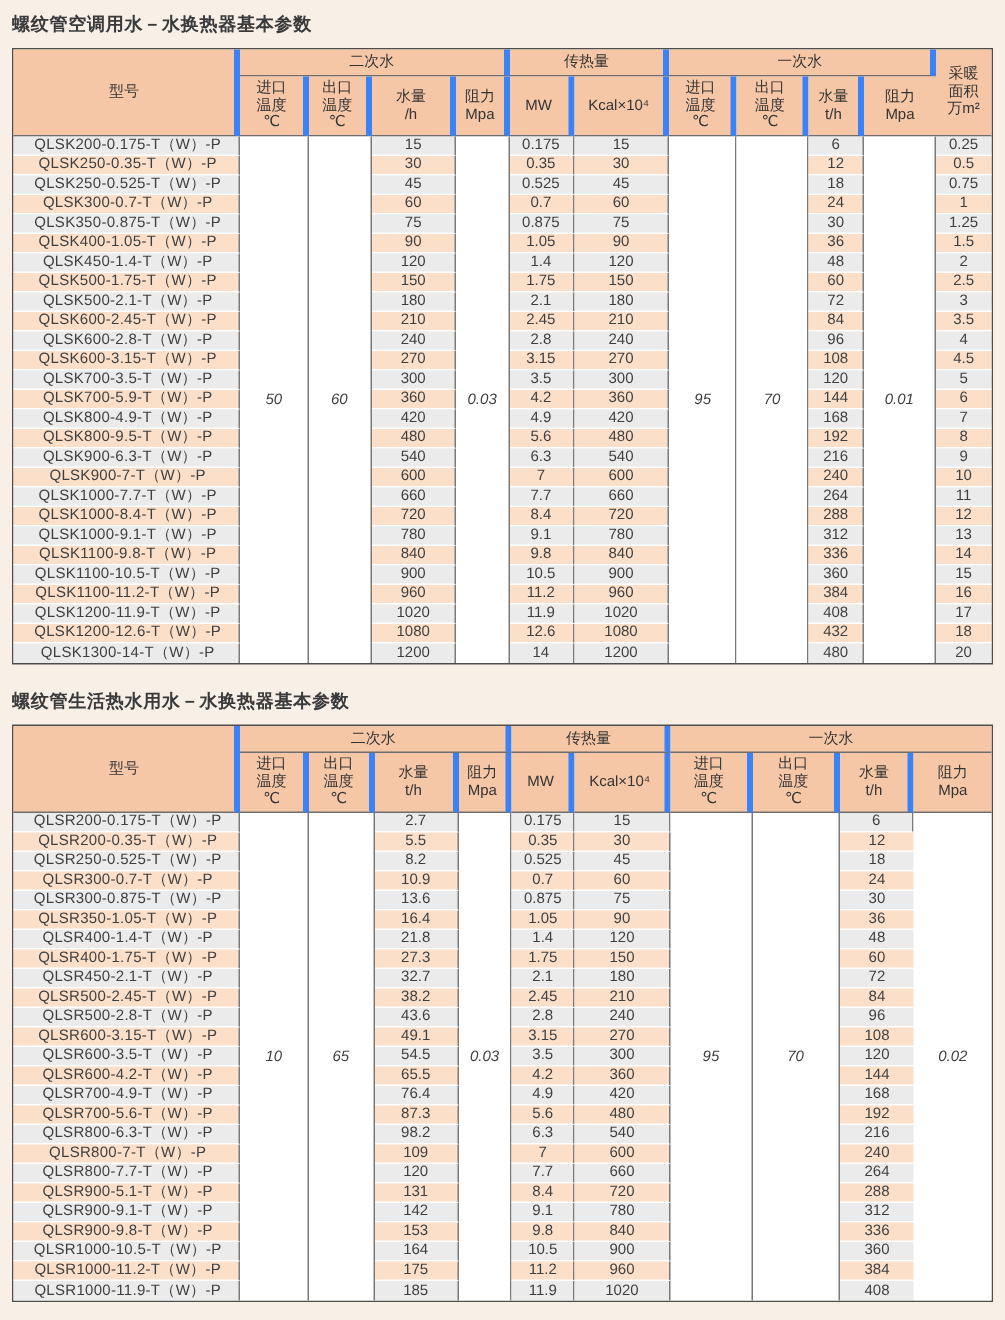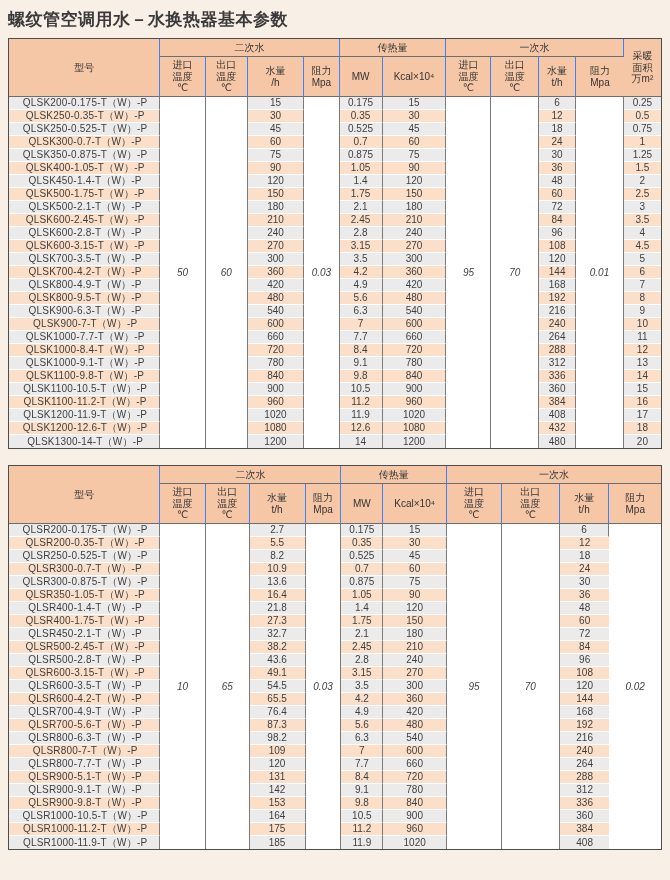--- a/index.html
+++ b/index.html
@@ -4,21 +4,21 @@
 <style>
   * { box-sizing: border-box; margin: 0; padding: 0; }
   html, body { width: 670px; }
   body {
     background: #f8efe7;
     font-family: "Liberation Sans", "DejaVu Sans", sans-serif;
     color: #3c3c3c;
     padding: 6px 8px 0 8px;
   }
   .table-title {
-    font-size: 17px;
+    font-size: 12px;
     font-weight: bold;
     color: #3a3a3a;
     margin: 2px 0 7px 0;
     letter-spacing: 0.5px;
   }
   .params-table {
     width: 654px;
     border-collapse: separate;
     border-spacing: 0;
     border: 1px solid #4d4d4d;
@@ -28,21 +28,21 @@
   }
   .params-table th {
     background: #f6c7a6;
     font-size: 10px;
     font-weight: normal;
     color: #333;
     text-align: center;
     vertical-align: middle;
     white-space: pre-line;
     line-height: 1.15;
-    border-right: 1px solid #3b82f6;
+    border-right: 4px solid #3b82f6;
     border-bottom: 1px solid #6e6e6e;
     padding: 1px 0;
   }
   .params-table th.group-header { height: 18px; }
   .params-table th.model-header, .params-table th.area-header { }
   .params-table th:last-child { border-right: none; }
   .params-table td {
     font-size: 10px;
     height: 13px;
     line-height: 12px;
@@ -234,21 +234,21 @@
         </tr>
         <tr class="even">
           <td class="model">QLSK700-3.5-T（W）-P</td>
           <td>300</td>
           <td>3.5</td>
           <td>300</td>
           <td>120</td>
           <td>5</td>
         </tr>
         <tr class="odd">
-          <td class="model">QLSK700-4.2-T（W）-P</td>
+          <td class="model">QLSK700-5.9-T（W）-P</td>
           <td>360</td>
           <td>4.2</td>
           <td>360</td>
           <td>144</td>
           <td>6</td>
         </tr>
         <tr class="even">
           <td class="model">QLSK800-4.9-T（W）-P</td>
           <td>420</td>
           <td>4.9</td>
@@ -348,20 +348,21 @@
           <td class="model">QLSK1300-14-T（W）-P</td>
           <td>1200</td>
           <td>14</td>
           <td>1200</td>
           <td>480</td>
           <td>20</td>
         </tr>
       </tbody>
   </table>
 
+  <div class="table-title">螺纹管生活热水用水－水换热器基本参数</div>
 
   <table class="params-table">
     <colgroup>
       <col style="width:23.2%">
         <col style="width:7.0%">
         <col style="width:6.7%">
       <col style="width:8.6%">
         <col style="width:5.5%">
         <col style="width:6.4%">
       <col style="width:9.8%">

